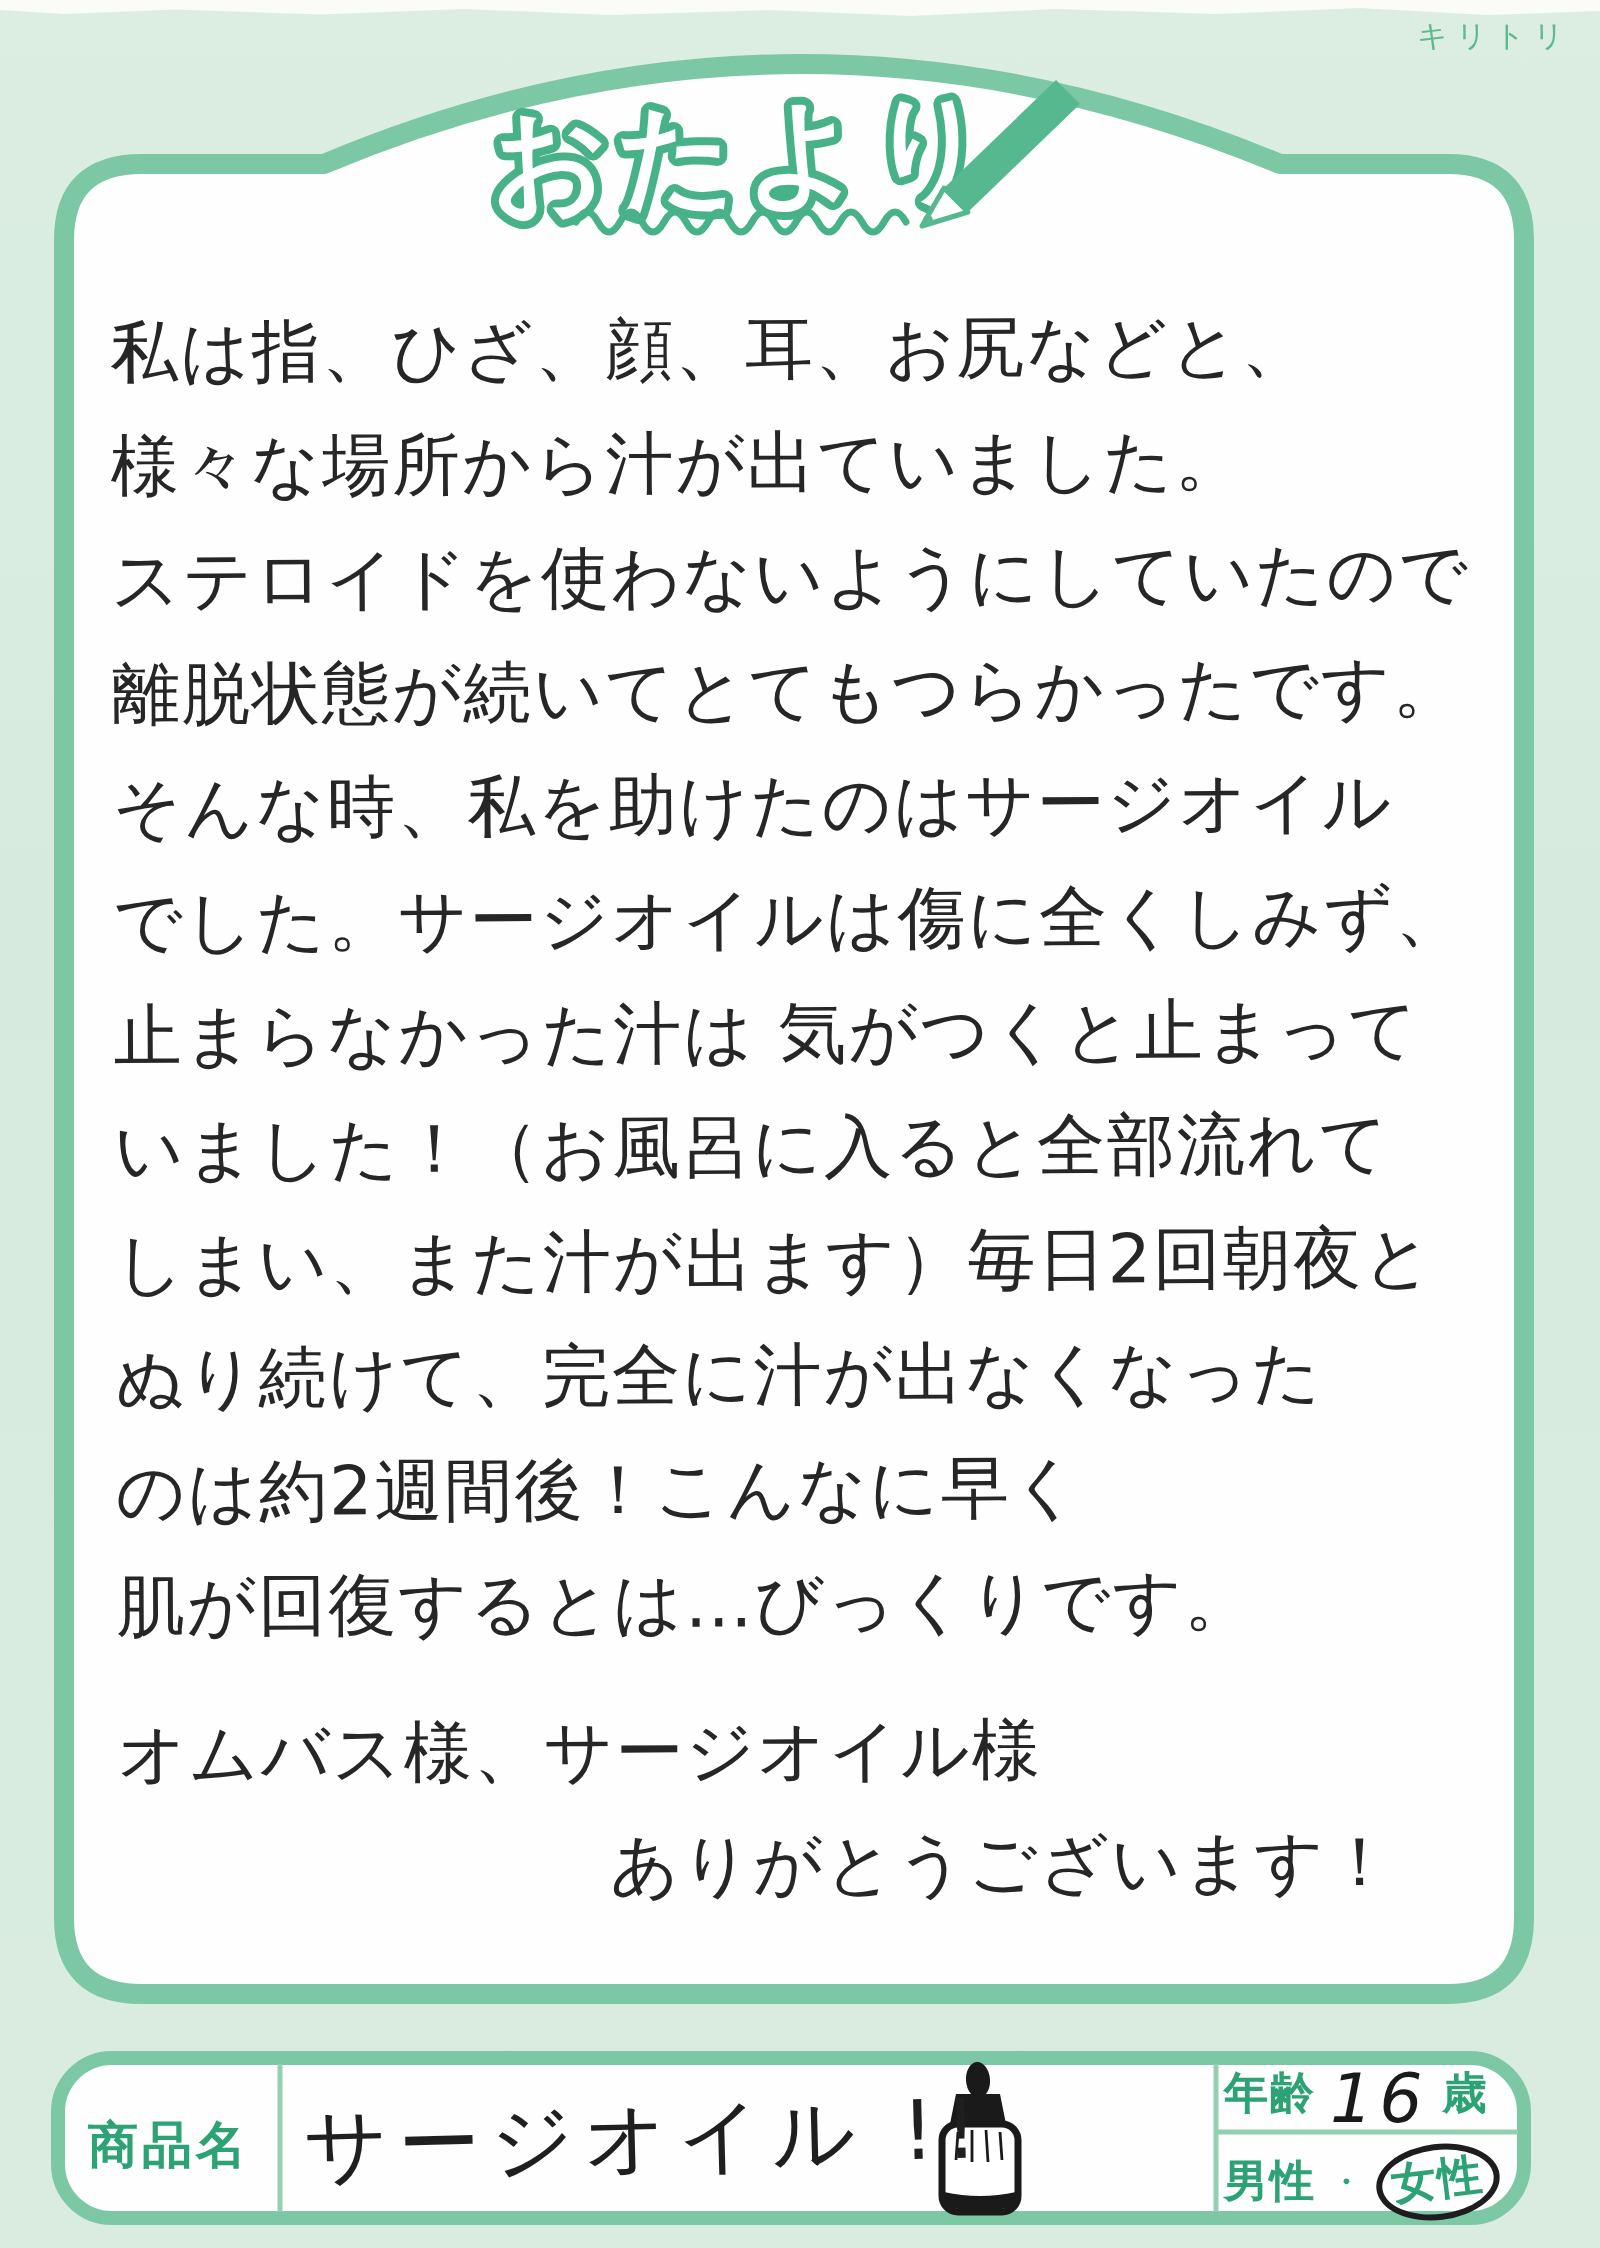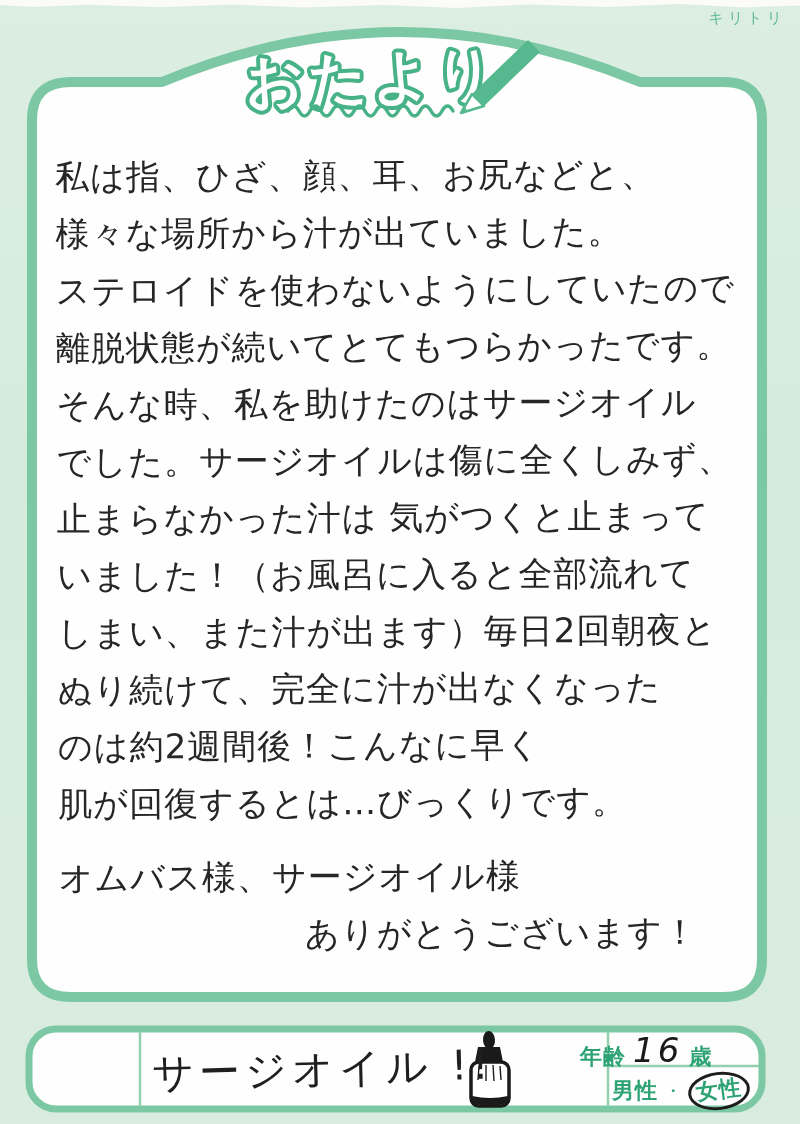--- a/index.html
+++ b/index.html
@@ -27,22 +27,22 @@
   .closing .indent{padding-left:246px;}
   .product-label{
     position:absolute; left:29px; top:1056px; width:111px; text-align:center;
     font-size:25px; font-weight:bold; letter-spacing:2px; color:#2da375;
   }
   .product-value{
     position:absolute; left:152px; top:1042px; font-size:41px; letter-spacing:5px;
     transform:rotate(-1.5deg); white-space:nowrap; color:#1f1f1f;
   }
   .age-row{
-    position:absolute; left:580px; top:1032px; width:150px;
-    display:flex; align-items:flex-end; gap:7px;
+    position:absolute; left:612px; top:1032px; width:150px;
+    display:flex; align-items:flex-start; gap:7px;
   }
   .age-row .green, .gender-row .green{font-size:22px; font-weight:bold; color:#2da375; letter-spacing:1px;}
   .hw-age{font-size:34px; font-style:italic; color:#1a1a1a; letter-spacing:3px; transform:translateY(-2px);}
   .gender-row{
     position:absolute; left:612px; top:1072px; width:150px;
     display:flex; align-items:center; gap:6px;
   }
   .gender-row .sep{color:#2da375; font-size:18px;}
   .circled{
     display:inline-block; border:3px solid #1d1d1d; border-radius:50%;
@@ -101,20 +101,21 @@
     <div class="l">しまい、また汁が出ます）毎日2回朝夜と</div>
     <div class="l">ぬり続けて、完全に汁が出なくなった</div>
     <div class="l">のは約2週間後！こんなに早く</div>
     <div class="l">肌が回復するとは…びっくりです。</div>
     <div class="closing">
       <div class="l">オムバス様、サージオイル様</div>
       <div class="l indent">ありがとうございます！</div>
     </div>
   </div>
 
+  <div class="product-label">商品名</div>
   <div class="product-value">サージオイル !!</div>
 
   <div class="age-row">
     <span class="green">年齢</span>
     <span class="hw-age">16</span>
     <span class="green">歳</span>
   </div>
 
   <div class="gender-row">
     <span class="green">男性</span>

